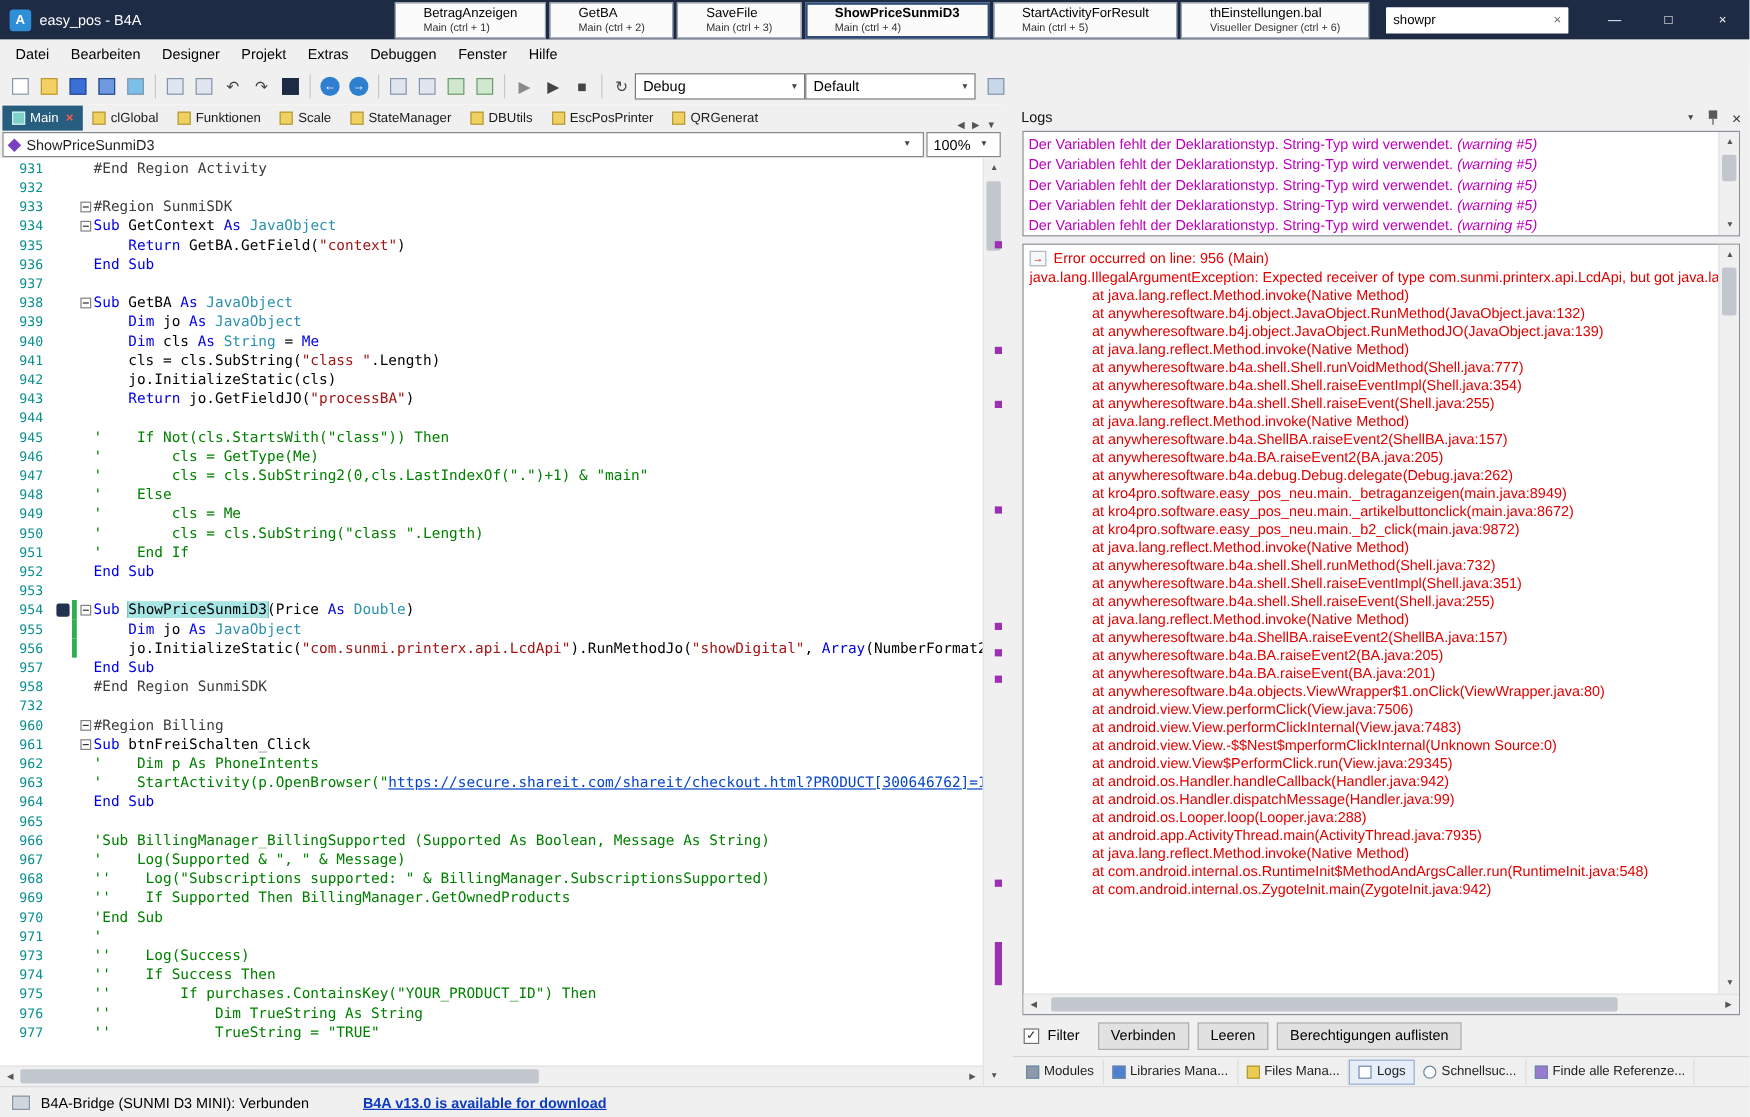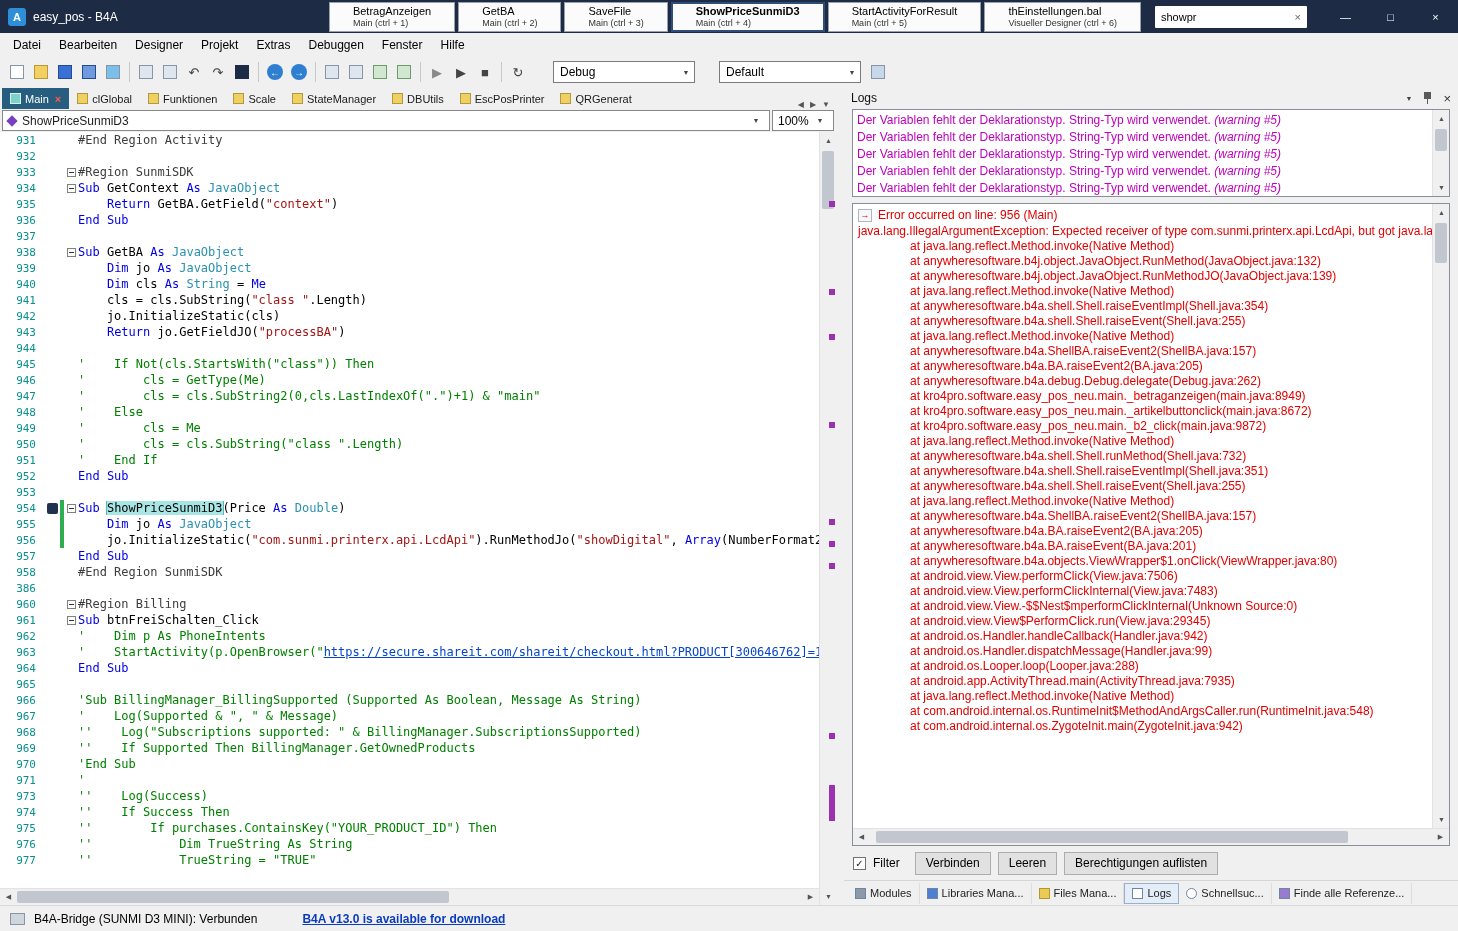--- a/index.html
+++ b/index.html
@@ -37,21 +37,21 @@
   [data-name="open-project-icon"] .box{background:#f3d064;border-color:#b99a2e;}
   [data-name="save-icon"] .box{background:#3a6fd8;border-color:#23498f;}
   [data-name="save-all-icon"] .box{background:#6f9ae0;border-color:#23498f;}
   [data-name="visual-designer-icon"] .box{background:#7ac0e8;}
   [data-name="bookmark-icon"] .box{background:#1d2b45;border-color:#1d2b45;}
   [data-name="comment-icon"] .box,[data-name="uncomment-icon"] .box{background:#cfe8cf;border-color:#6f9a6f;}
   [data-name="ide-layout-icon"] .box{background:#c8d8ea;}
   .tbi.nav .circ{width:16px;height:16px;border-radius:50%;background:#2f7fd0;color:#fff;font-size:10px;display:flex;align-items:center;justify-content:center;}
   [data-name="run-icon"]{color:#8a8a8a;}
   .tb-sep{width:1px;height:20px;background:#c8c8c8;margin:0 3px;}
-  .tb-combo{width:142px;height:22px;background:#fff;border:1px solid #7a7a7a;display:flex;align-items:center;padding-left:6px;margin-left:24px;font-size:12px;}
+  .tb-combo{width:142px;height:22px;background:#fff;border:1px solid #7a7a7a;display:flex;align-items:center;padding-left:6px;margin-left:0;font-size:12px;}
   .tb-combo .arr,.member-combo .arr,.zoom-combo .arr{margin-left:auto;width:16px;text-align:center;color:#444;font-size:7px;}
 
   
   .main-row{flex:1;display:flex;min-height:0;}
   .left-pane{width:836px;display:flex;flex-direction:column;background:#fff;flex:0 0 auto;min-height:0;}
   .splitter{width:8px;background:#f0f0f0;flex:0 0 auto;}
   .logs-pane{flex:1;display:flex;flex-direction:column;background:#f0f0f0;min-width:0;min-height:0;}
 
   
   .doc-tabs{height:22px;display:flex;align-items:flex-end;background:#f0f0f0;padding-left:2px;flex:0 0 auto;}
@@ -351,21 +351,21 @@
               <div class="code-line" data-name="code-line"><span class="ln" data-name="line-number">949</span><span class="mg"></span><span class="chg"></span><span class="fold"></span><span class="codetxt"><span class="y-c">'        cls = Me</span></span></div>
               <div class="code-line" data-name="code-line"><span class="ln" data-name="line-number">950</span><span class="mg"></span><span class="chg"></span><span class="fold"></span><span class="codetxt"><span class="y-c">'        cls = cls.SubString("class ".Length)</span></span></div>
               <div class="code-line" data-name="code-line"><span class="ln" data-name="line-number">951</span><span class="mg"></span><span class="chg"></span><span class="fold"></span><span class="codetxt"><span class="y-c">'    End If</span></span></div>
               <div class="code-line" data-name="code-line"><span class="ln" data-name="line-number">952</span><span class="mg"></span><span class="chg"></span><span class="fold"></span><span class="codetxt"><span class="y-k">End Sub</span></span></div>
               <div class="code-line" data-name="code-line"><span class="ln" data-name="line-number">953</span><span class="mg"></span><span class="chg"></span><span class="fold"></span><span class="codetxt"></span></div>
               <div class="code-line" data-name="code-line"><span class="ln" data-name="line-number">954</span><span class="mg"><span class="bm" data-name="bookmark-icon"></span></span><span class="chg on" data-name="changed-line-marker"></span><span class="fold"><span class="fbox" data-name="fold-collapse-icon"></span></span><span class="codetxt"><span class="y-k">Sub </span><span class="y-hl">ShowPriceSunmiD3</span><span class="y-p">(Price </span><span class="y-k">As </span><span class="y-t">Double</span><span class="y-p">)</span></span></div>
               <div class="code-line" data-name="code-line"><span class="ln" data-name="line-number">955</span><span class="mg"></span><span class="chg on" data-name="changed-line-marker"></span><span class="fold"></span><span class="codetxt"><span class="y-p">    </span><span class="y-k">Dim </span><span class="y-p">jo </span><span class="y-k">As </span><span class="y-t">JavaObject</span></span></div>
               <div class="code-line" data-name="code-line"><span class="ln" data-name="line-number">956</span><span class="mg"></span><span class="chg on" data-name="changed-line-marker"></span><span class="fold"></span><span class="codetxt"><span class="y-p">    jo.InitializeStatic(</span><span class="y-s">"com.sunmi.printerx.api.LcdApi"</span><span class="y-p">).RunMethodJo(</span><span class="y-s">"showDigital"</span><span class="y-p">, </span><span class="y-k">Array</span><span class="y-p">(NumberFormat2</span></span></div>
               <div class="code-line" data-name="code-line"><span class="ln" data-name="line-number">957</span><span class="mg"></span><span class="chg"></span><span class="fold"></span><span class="codetxt"><span class="y-k">End Sub</span></span></div>
               <div class="code-line" data-name="code-line"><span class="ln" data-name="line-number">958</span><span class="mg"></span><span class="chg"></span><span class="fold"></span><span class="codetxt"><span class="y-d">#End Region SunmiSDK</span></span></div>
-              <div class="code-line" data-name="code-line"><span class="ln" data-name="line-number">386</span><span class="mg"></span><span class="chg"></span><span class="fold"></span><span class="codetxt"></span></div>
+              <div class="code-line" data-name="code-line"><span class="ln" data-name="line-number">732</span><span class="mg"></span><span class="chg"></span><span class="fold"></span><span class="codetxt"></span></div>
               <div class="code-line" data-name="code-line"><span class="ln" data-name="line-number">960</span><span class="mg"></span><span class="chg"></span><span class="fold"><span class="fbox" data-name="fold-collapse-icon"></span></span><span class="codetxt"><span class="y-d">#Region Billing</span></span></div>
               <div class="code-line" data-name="code-line"><span class="ln" data-name="line-number">961</span><span class="mg"></span><span class="chg"></span><span class="fold"><span class="fbox" data-name="fold-collapse-icon"></span></span><span class="codetxt"><span class="y-k">Sub </span><span class="y-p">btnFreiSchalten_Click</span></span></div>
               <div class="code-line" data-name="code-line"><span class="ln" data-name="line-number">962</span><span class="mg"></span><span class="chg"></span><span class="fold"></span><span class="codetxt"><span class="y-c">'    Dim p As PhoneIntents</span></span></div>
               <div class="code-line" data-name="code-line"><span class="ln" data-name="line-number">963</span><span class="mg"></span><span class="chg"></span><span class="fold"></span><span class="codetxt"><span class="y-c">'    StartActivity(p.OpenBrowser("</span><span class="y-u">https://secure.shareit.com/shareit/checkout.html?PRODUCT[300646762]=18</span></span></div>
               <div class="code-line" data-name="code-line"><span class="ln" data-name="line-number">964</span><span class="mg"></span><span class="chg"></span><span class="fold"></span><span class="codetxt"><span class="y-k">End Sub</span></span></div>
               <div class="code-line" data-name="code-line"><span class="ln" data-name="line-number">965</span><span class="mg"></span><span class="chg"></span><span class="fold"></span><span class="codetxt"></span></div>
               <div class="code-line" data-name="code-line"><span class="ln" data-name="line-number">966</span><span class="mg"></span><span class="chg"></span><span class="fold"></span><span class="codetxt"><span class="y-c">'Sub BillingManager_BillingSupported (Supported As Boolean, Message As String)</span></span></div>
               <div class="code-line" data-name="code-line"><span class="ln" data-name="line-number">967</span><span class="mg"></span><span class="chg"></span><span class="fold"></span><span class="codetxt"><span class="y-c">'    Log(Supported &amp; ", " &amp; Message)</span></span></div>
               <div class="code-line" data-name="code-line"><span class="ln" data-name="line-number">968</span><span class="mg"></span><span class="chg"></span><span class="fold"></span><span class="codetxt"><span class="y-c">''    Log("Subscriptions supported: " &amp; BillingManager.SubscriptionsSupported)</span></span></div>
               <div class="code-line" data-name="code-line"><span class="ln" data-name="line-number">969</span><span class="mg"></span><span class="chg"></span><span class="fold"></span><span class="codetxt"><span class="y-c">''    If Supported Then BillingManager.GetOwnedProducts</span></span></div>
@@ -437,20 +437,21 @@
             <div class="err-head" data-name="error-header">
               <span class="eic" data-name="error-arrow-icon">→</span>
               <span data-name="error-header-text">Error occurred on line: 956 (Main)</span>
             </div>
             <div id="err-lines">
                 <div class="err-line" data-name="exception-message">java.lang.IllegalArgumentException: Expected receiver of type com.sunmi.printerx.api.LcdApi, but got java.lang.C</div>
                 <div class="err-line stack" data-name="stack-frame">at java.lang.reflect.Method.invoke(Native Method)</div>
                 <div class="err-line stack" data-name="stack-frame">at anywheresoftware.b4j.object.JavaObject.RunMethod(JavaObject.java:132)</div>
                 <div class="err-line stack" data-name="stack-frame">at anywheresoftware.b4j.object.JavaObject.RunMethodJO(JavaObject.java:139)</div>
                 <div class="err-line stack" data-name="stack-frame">at java.lang.reflect.Method.invoke(Native Method)</div>
+                <div class="err-line stack" data-name="stack-frame">at anywheresoftware.b4a.shell.Shell.runVoidMethod(Shell.java:777)</div>
                 <div class="err-line stack" data-name="stack-frame">at anywheresoftware.b4a.shell.Shell.raiseEventImpl(Shell.java:354)</div>
                 <div class="err-line stack" data-name="stack-frame">at anywheresoftware.b4a.shell.Shell.raiseEvent(Shell.java:255)</div>
                 <div class="err-line stack" data-name="stack-frame">at java.lang.reflect.Method.invoke(Native Method)</div>
                 <div class="err-line stack" data-name="stack-frame">at anywheresoftware.b4a.ShellBA.raiseEvent2(ShellBA.java:157)</div>
                 <div class="err-line stack" data-name="stack-frame">at anywheresoftware.b4a.BA.raiseEvent2(BA.java:205)</div>
                 <div class="err-line stack" data-name="stack-frame">at anywheresoftware.b4a.debug.Debug.delegate(Debug.java:262)</div>
                 <div class="err-line stack" data-name="stack-frame">at kro4pro.software.easy_pos_neu.main._betraganzeigen(main.java:8949)</div>
                 <div class="err-line stack" data-name="stack-frame">at kro4pro.software.easy_pos_neu.main._artikelbuttonclick(main.java:8672)</div>
                 <div class="err-line stack" data-name="stack-frame">at kro4pro.software.easy_pos_neu.main._b2_click(main.java:9872)</div>
                 <div class="err-line stack" data-name="stack-frame">at java.lang.reflect.Method.invoke(Native Method)</div>

